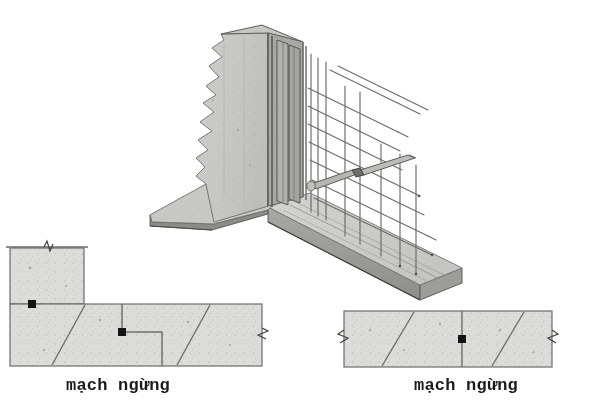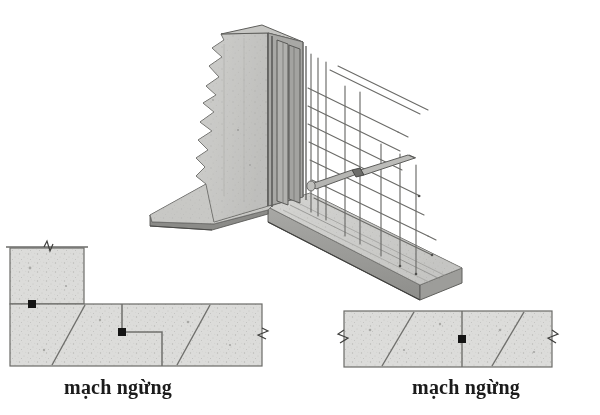--- a/index.html
+++ b/index.html
@@ -23,23 +23,23 @@
   }
   svg.layer {
     position: absolute;
     left: 0; top: 0;
     width: 600px;
     height: 415px;
     display: block;
   }
   .cap {
     position: absolute;
-    font-family: Liberation Serif, serif;
+    font-family: Liberation Mono, monospace;
     font-weight: bold;
-    font-size: 20px;
+    font-size: 17px;
     color: #1b1b1b;
     letter-spacing: 0.2px;
     white-space: nowrap;
     text-align: center;
   }
   #caption-left  { left: 28px;  top: 376px; width: 180px; }
   #caption-right { left: 376px; top: 376px; width: 180px; }
 </style>
 </head>
 <body>

